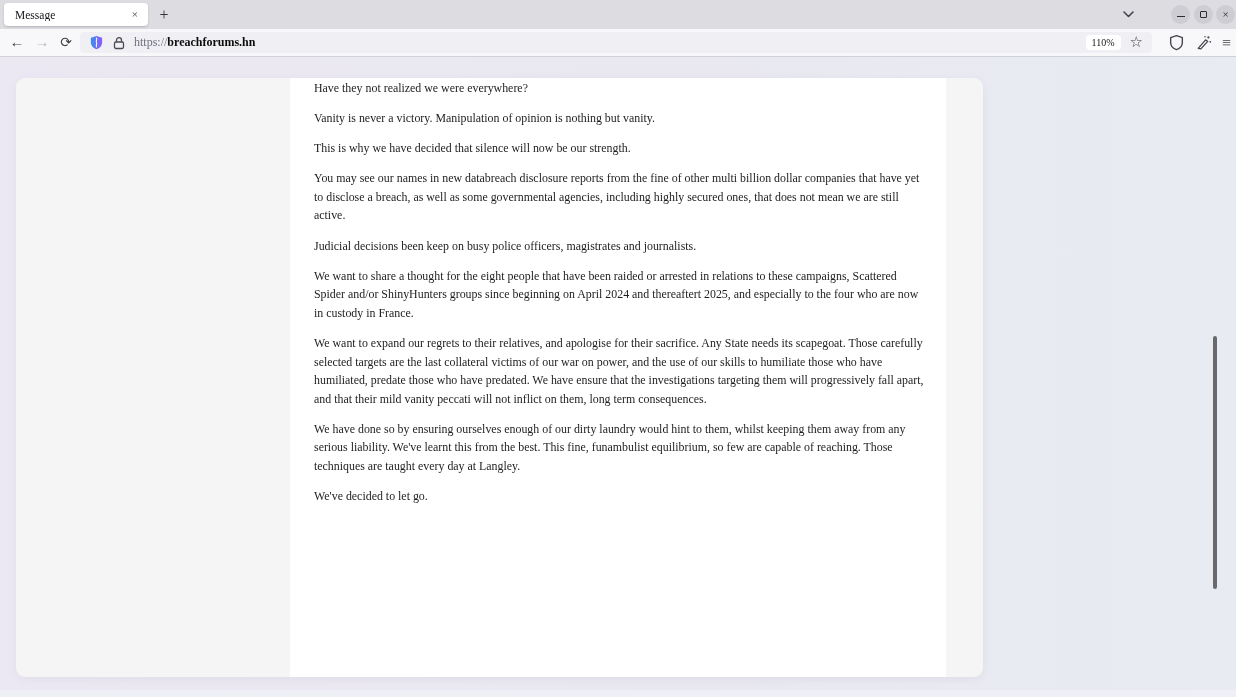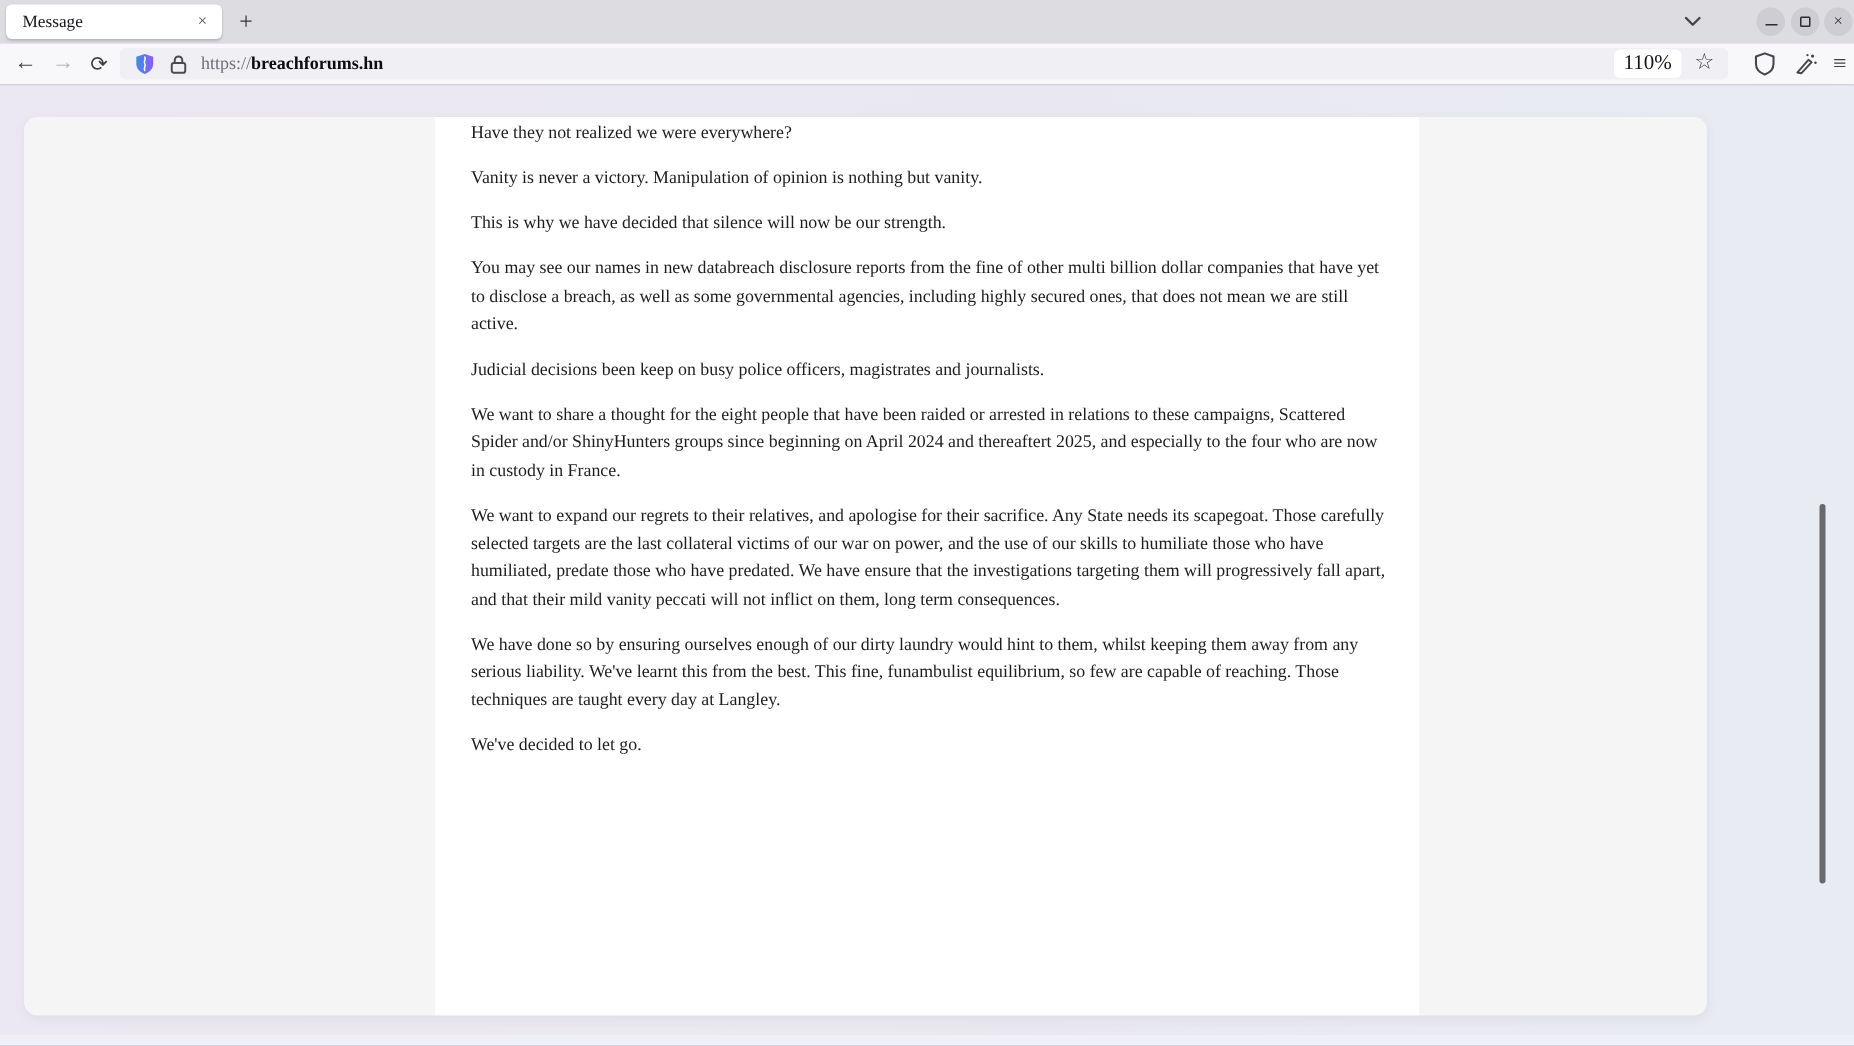--- a/index.html
+++ b/index.html
@@ -50,37 +50,37 @@
     background:#f0f0f4;border-radius:4px;display:flex;align-items:center;
     padding:0 7px 0 9px;
   }
   .url-shield{width:15px;height:15px;flex:0 0 auto;}
   .url-lock{width:12px;height:14px;margin-left:9px;flex:0 0 auto;}
   .url-text{margin-left:9px;font-size:12px;white-space:nowrap;}
   .url-scheme{color:#6f6f7e;}
   .url-host{color:#0c0c0d;font-weight:600;}
   .url-spacer{flex:1;}
   .zoom-badge{
-    background:#ffffff;border-radius:4px;padding:2.5px 6px;font-size:14px;
+    background:#ffffff;border-radius:4px;padding:2.5px 6px;font-size:10px;
     color:#15141a;margin-right:9px;line-height:1;
   }
   .star{font-size:15px;color:#3e3e45;line-height:1;margin-right:2px;}
   .after-icons{
     position:absolute;right:5px;top:3px;height:21px;
     display:flex;align-items:center;gap:10px;
   }
   .tool-icon{width:17px;height:17px;display:flex;align-items:center;justify-content:center;}
   .menu-glyph{font-size:16px;color:#3e3e45;line-height:1;}
   
   .page{
     position:absolute;top:57px;left:0;width:100%;height:640px;
     background:linear-gradient(90deg,#ece8f3 0%,#e9e8f1 55%,#e8ebf2 100%);
   }
   .card{
-    position:absolute;left:16px;top:21px;width:1122px;height:599px;
+    position:absolute;left:16px;top:21px;width:967px;height:599px;
     background:#f5f5f6;border-radius:9px;box-shadow:0 2px 8px rgba(80,70,120,.07);
     overflow:hidden;
   }
   .msg-pane{
     position:absolute;left:274px;top:0;width:656px;height:100%;
     background:#ffffff;padding:1px 20px 0 24px;
   }
   .msg-pane p{
     margin:0 0 11.5px 0;font-size:11.9px;line-height:18.6px;color:#1d1d20;
   }

